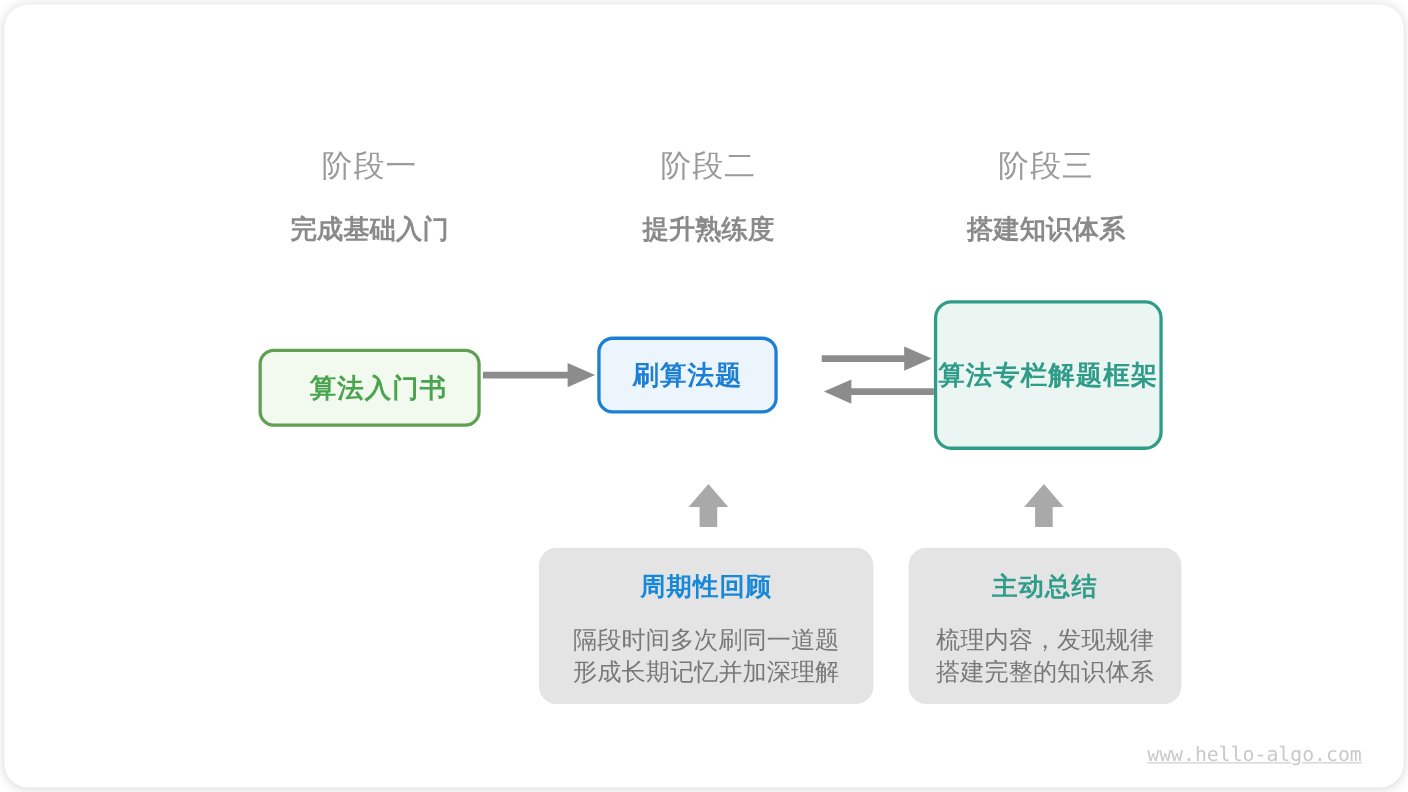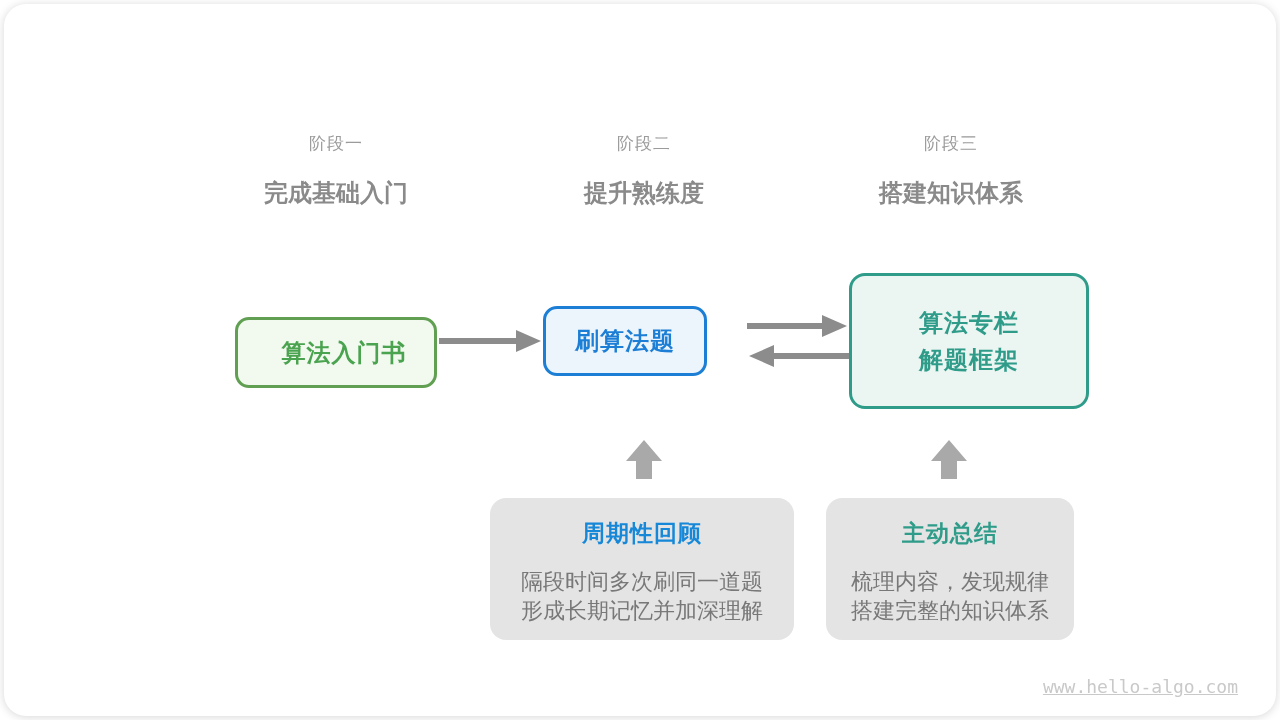--- a/index.html
+++ b/index.html
@@ -8,21 +8,21 @@
     font-family: "Liberation Sans", "DejaVu Sans", sans-serif;
   }
   .card {
     position: absolute; left: 4px; top: 4px; right: 4px; bottom: 4px;
     background: #ffffff; border-radius: 22px;
     box-shadow: 0 1px 10px rgba(0,0,0,0.16);
   }
 
   
   .stage { position: absolute; width: 320px; top: 128px; text-align: center; }
-  .stage-label { font-size: 17px; letter-spacing: 1px; color: var(--stage-label, #9b9b9b); }
+  .stage-label { font-size: 28px; letter-spacing: 1px; color: var(--stage-label, #9b9b9b); }
   .stage-sub { font-size: 24px; font-weight: bold; margin-top: 22px; color: var(--stage-subtitle, #8a8a8a); }
   .stage-1 { left: 172px; }
   .stage-2 { left: 480px; }
   .stage-3 { left: 787px; }
 
   
   .node {
     position: absolute; box-sizing: border-box; border-radius: 14px;
     display: flex; align-items: center; justify-content: center;
     font-size: 24px; font-weight: bold; letter-spacing: 1px;
@@ -31,24 +31,24 @@
     left: 231px; top: 313px; width: 202px; height: 71px;
     border: 3px solid var(--green-border, #61a053);
     background: var(--green-bg, #f2f9ef); color: var(--green-text, #4aa34f); padding-left: 16px;
   }
   .node-blue {
     left: 539px; top: 302px; width: 164px; height: 70px;
     border: 3px solid var(--blue-border, #1c7fd5);
     background: var(--blue-bg, #edf5fc); color: var(--blue-text, #1c7fd5);
   }
   .node-teal {
-    left: 845px; top: 269px; width: 240px; height: 136px;
+    left: 845px; top: 269px; width: 208px; height: 136px;
     border: 3px solid var(--teal-border, #2f9c8a); border-radius: 16px;
     background: var(--teal-bg, #ebf5f2); color: var(--teal-text, #2f9c8a);
-    flex-direction: column;
+    flex-direction: row;
   }
   .node-teal .line { line-height: 37px; }
 
   
   .arrow-layer { position: absolute; left: 0; top: 0; pointer-events: none; }
   .a-line { stroke: var(--arrow, #8c8c8c); stroke-width: 6; }
   .a-head { fill: var(--arrow, #8c8c8c); }
   .up-arrow { fill: var(--block-arrow, #a9a9a9); }
 
   

